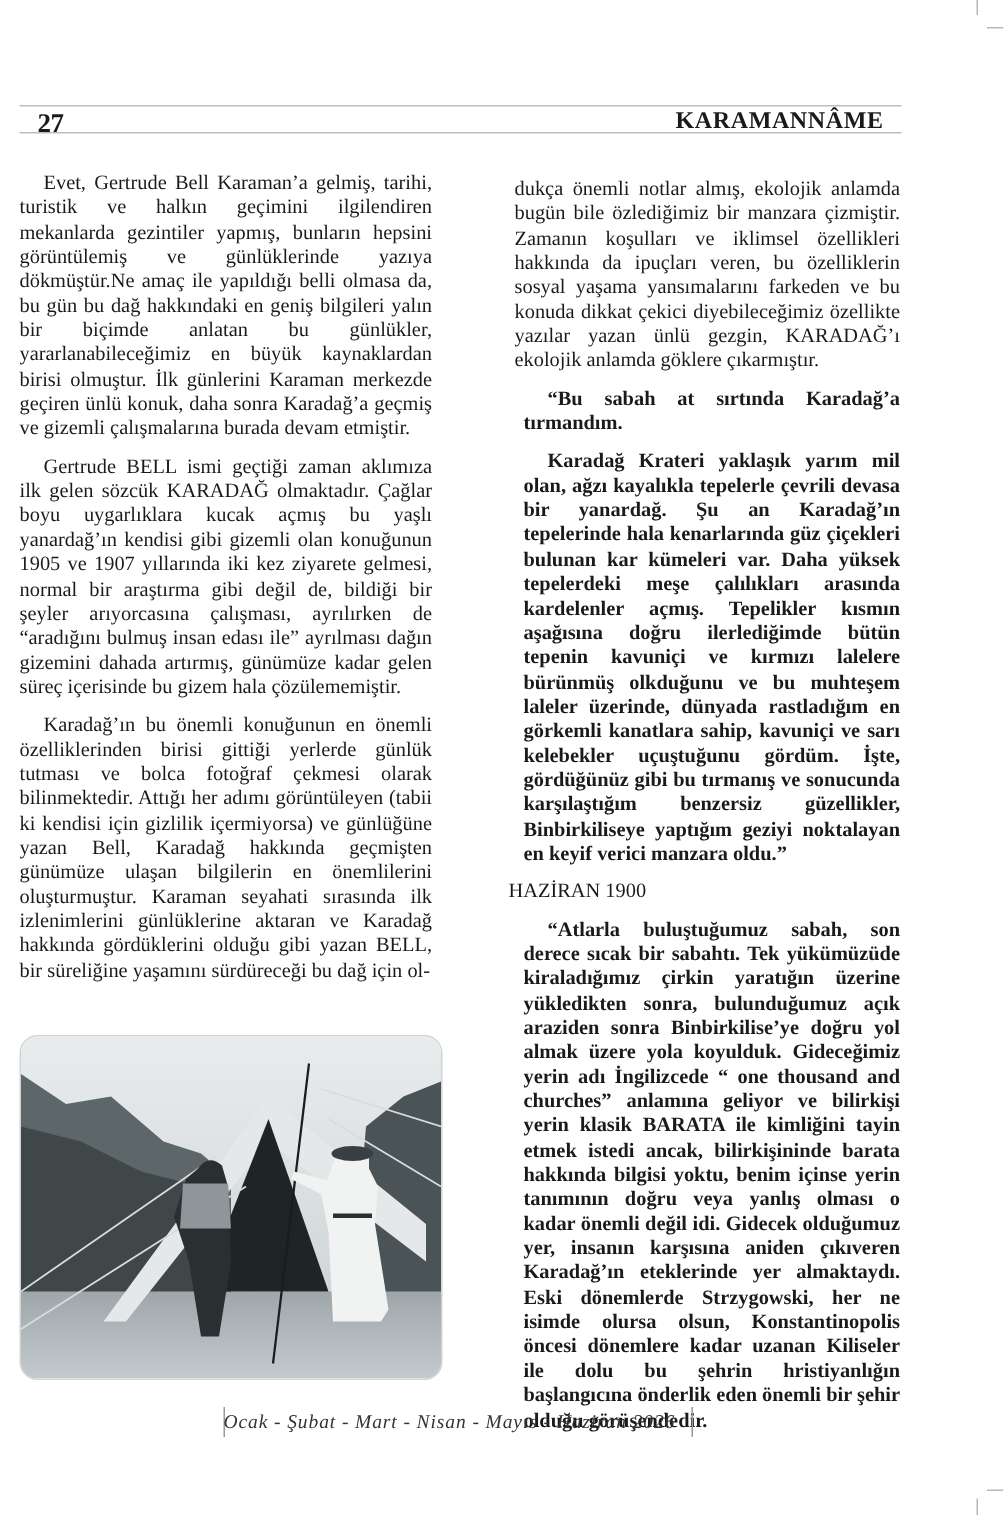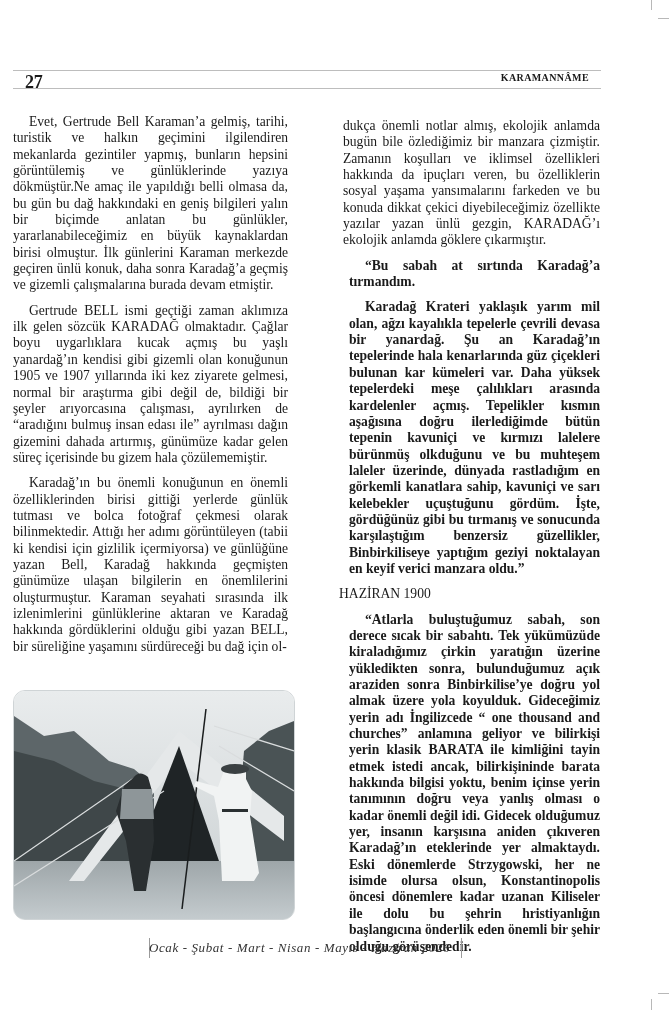--- a/index.html
+++ b/index.html
@@ -1,21 +1,21 @@
 <!DOCTYPE html>
 <html><head>
 <meta charset="utf-8">
 <style>
   html, body { margin: 0; padding: 0; background: #ffffff; }
   body { width: 669px; height: 1010px; position: relative; overflow: hidden;
          font-family: "Liberation Serif", "DejaVu Serif", serif; color: #1a1a1a; }
   .crop { position: absolute; background: #b8b8b8; }
   .hdr-line { position: absolute; left: 13px; width: 588px; height: 1px; background: #bdbdbd; }
   .pagenum { position: absolute; left: 25px; top: 72px; font-weight: bold; font-size: 18px; letter-spacing: -0.3px; }
-  .magname { position: absolute; right: 80px; top: 72px; font-weight: bold; font-size: 10px; letter-spacing: 0.4px; text-align: right; }
+  .magname { position: absolute; right: 80px; top: 72px; font-weight: bold; font-size: 16px; letter-spacing: 0.4px; text-align: right; }
   .col { position: absolute; font-size: 13.6px; line-height: 16.35px; text-align: justify; }
   .col p { margin: 0 0 9px 0; text-indent: 16px; }
   #col-left { left: 13px; top: 114px; width: 275px; }
   #col-right { left: 323px; top: 118px; width: 277px; }
   .bold p, p.bold { font-weight: bold; margin-left: 26px; }
   .date { text-indent: 16px !important; }
   .photo { position: absolute; left: 13px; top: 690px; width: 280px; height: 228px; border-radius: 12px; overflow: hidden; border: 1px solid #cfd4d6; }
   .photo svg { display: block; width: 100%; height: 100%; }
   .footer { position: absolute; top: 938px; left: 149px; width: 313px; height: 22px; }
   .footer .bar { position: absolute; top: 0; width: 1px; height: 20px; background: #9a9a9a; }

